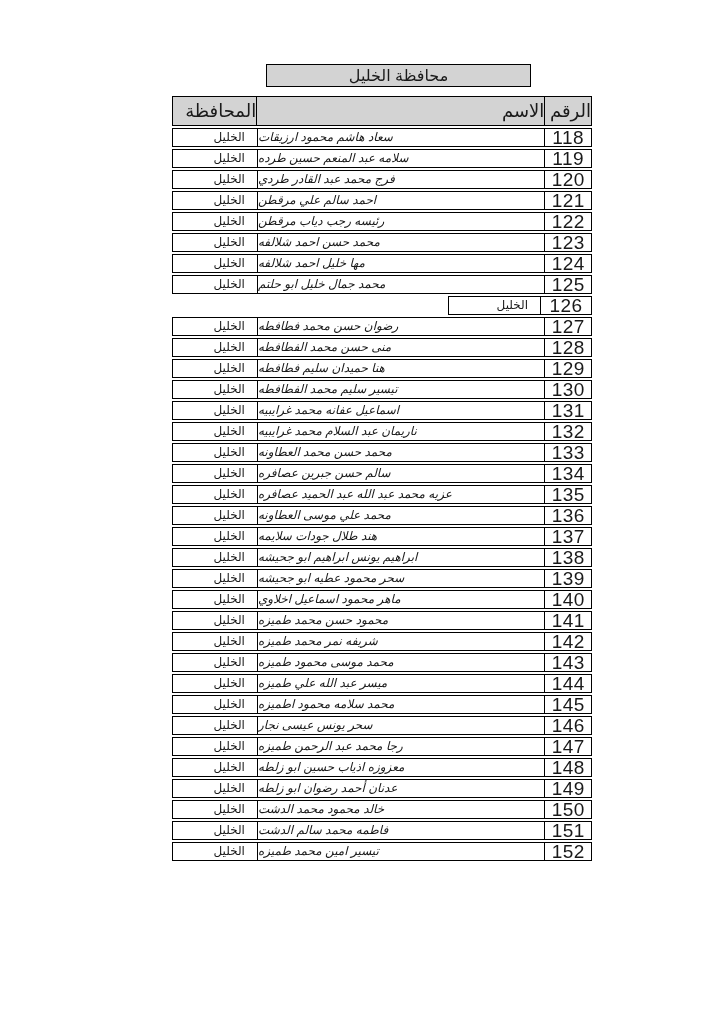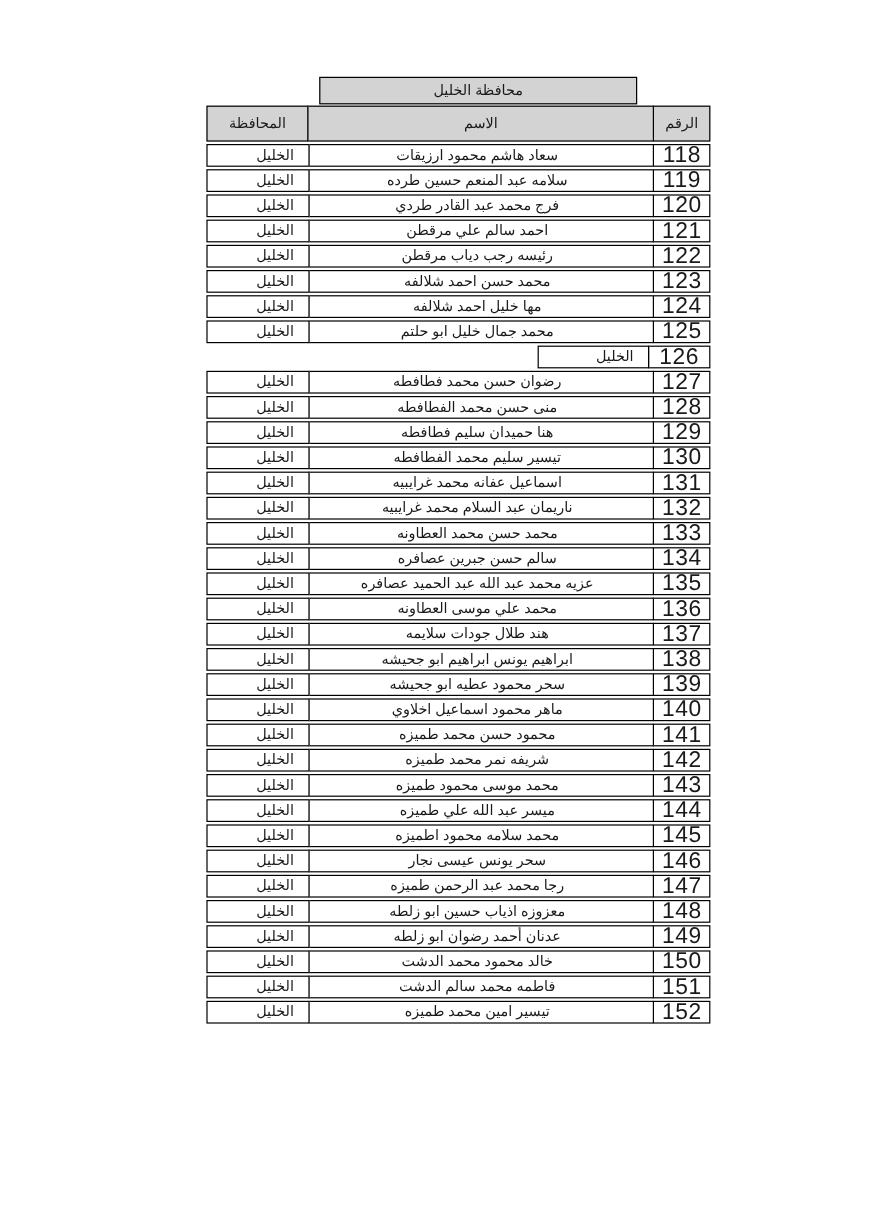--- a/index.html
+++ b/index.html
@@ -32,48 +32,48 @@
     color: #1a1a1a;
   }
   .title-row { width: 100%; }
   .title-cell {
     margin-right: 61px;
     width: 265px;
     height: 23px;
     line-height: 21px;
     background: var(--header-bg, #d3d3d3);
     text-align: center;
-    font-size: 12px;
-    margin-bottom: 1px;
+    font-size: 16px;
+    margin-bottom: 9px;
   }
   .hrow, .row { display: flex; flex-direction: row; }
   .hrow { margin-bottom: 2px; }
   .hrow .cell {
     height: 30px;
     line-height: 28px;
     background: var(--header-bg, #d3d3d3);
-    text-align: center;
-    font-size: 12px;
+    text-align: right;
+    font-size: 18px;
   }
   .row { margin-bottom: 2px; }
   .row .cell {
     height: 19px;
     line-height: 17px;
     font-size: 12px;
   }
   .hrow .cell + .cell, .row .cell + .cell { margin-right: -1px; }
   .col-num { width: 52px; }
   .col-name { width: 316px; }
   .col-gov { width: 93px; }
   .row .col-num {
     text-align: center;
     font-size: 19px;
     letter-spacing: 0.5px;
   }
-  .row .col-name { text-align: center; padding-right: 7px; }
+  .row .col-name { text-align: left; padding-right: 7px; font-style: italic; }
   .row .col-gov { text-align: right; padding-right: 12px; }
 </style>
 </head>
 <body>
 
 <div class="page">
   <div class="table-area">
 
     <div class="title-row">
       <div class="cell title-cell">محافظة الخليل</div>

